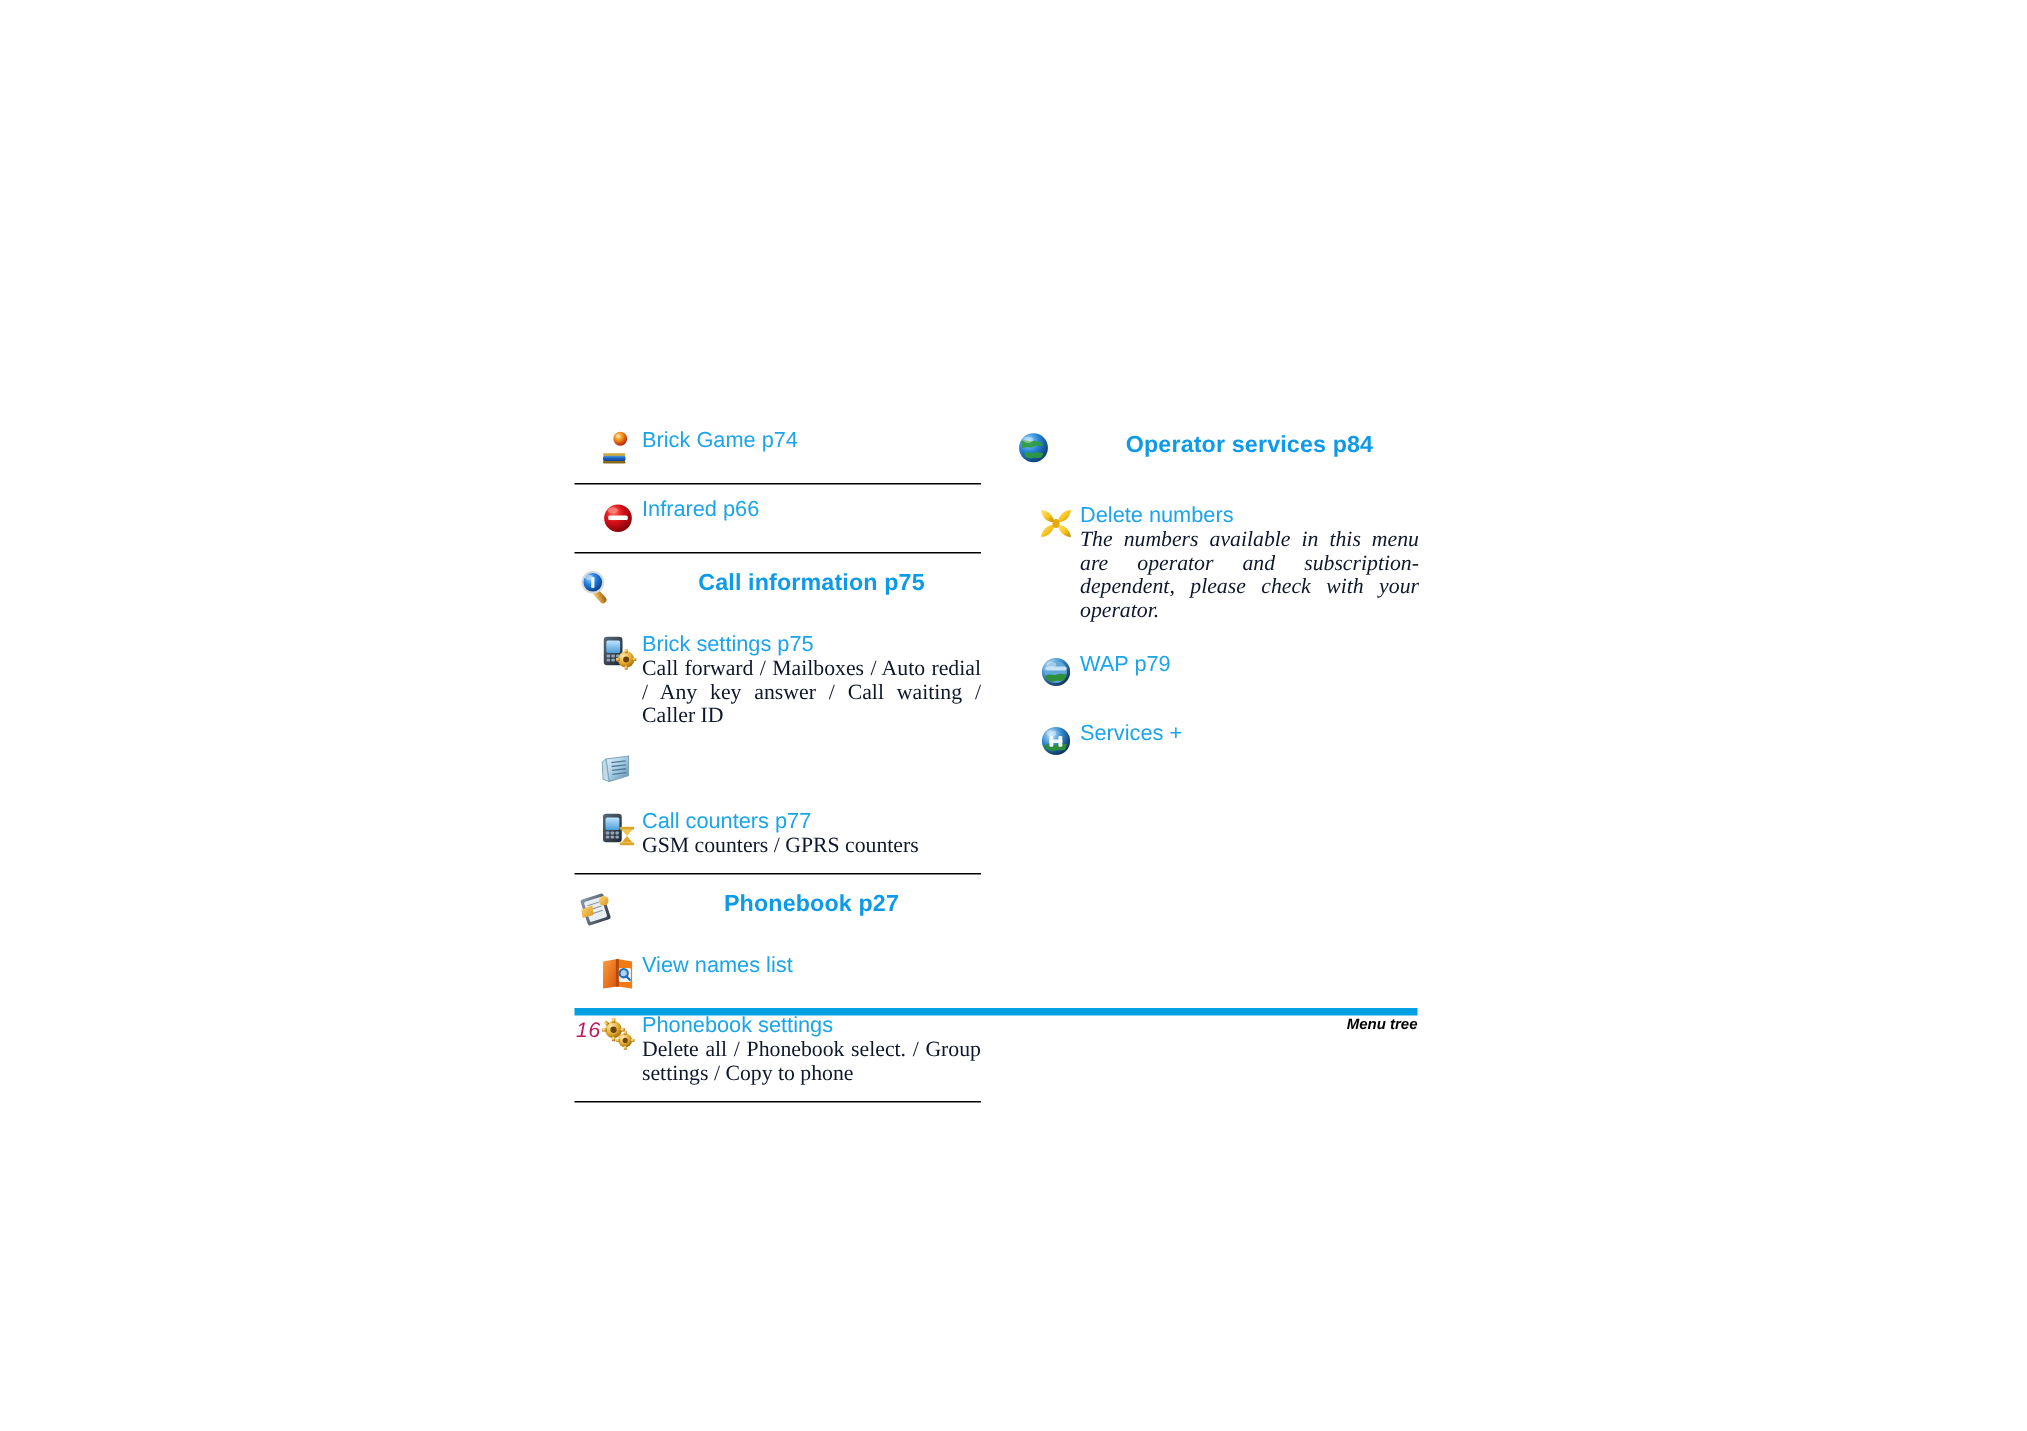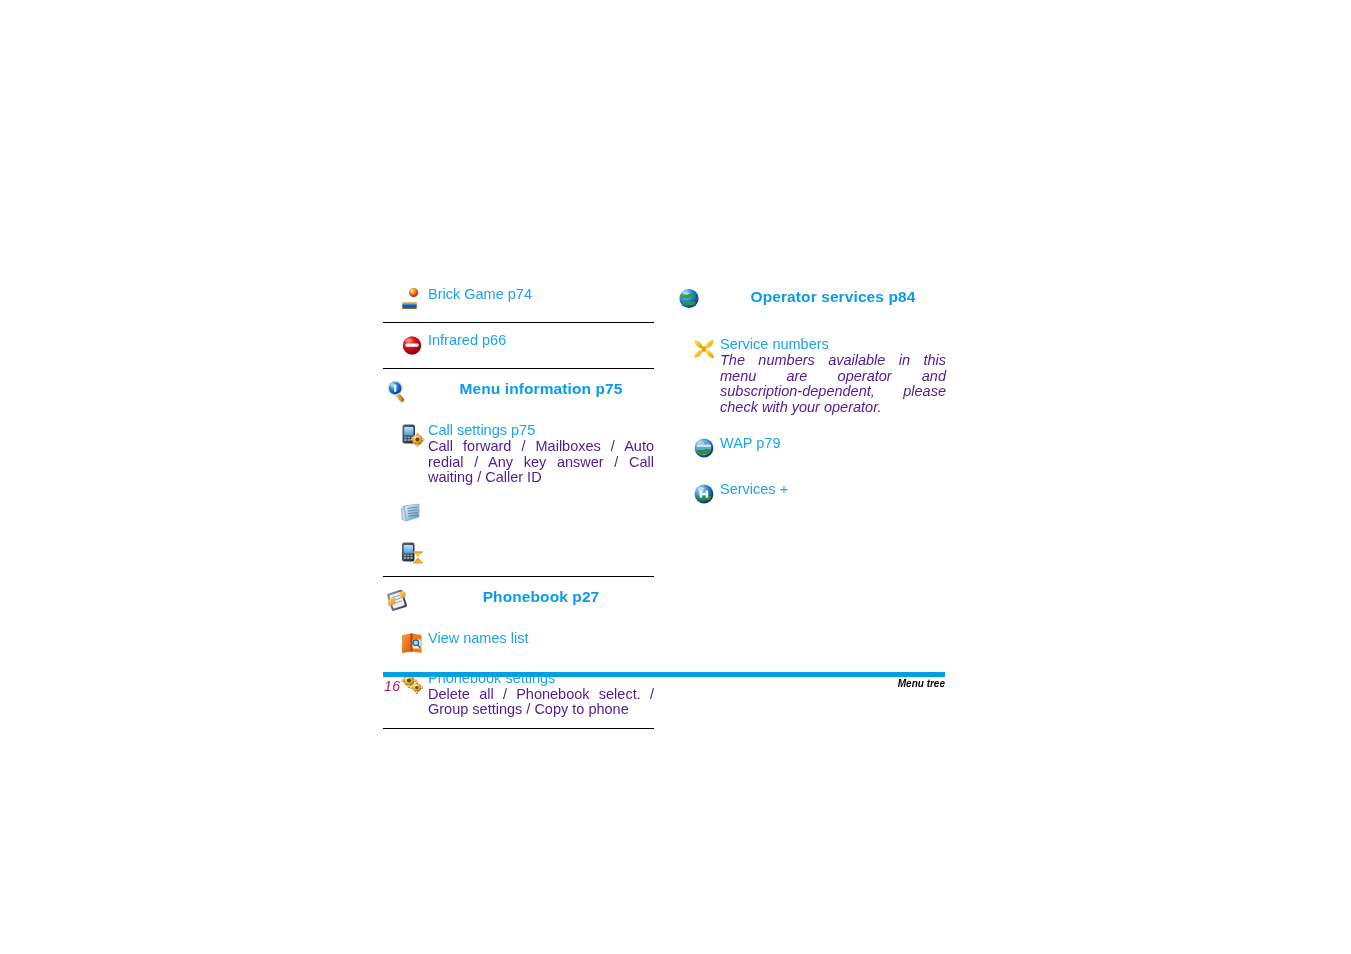--- a/index.html
+++ b/index.html
@@ -67,22 +67,22 @@
   .lvl2 .icon-slot { left: 16px; top: 3px; width: 26px; height: 26px; }
   .lvl2 .body { margin-left: 45px; }
   .lvl2 .title {
     color: #1ba4ea;
     font-weight: normal;
     font-size: 14.5px;
     line-height: 17px;
     display: block;
   }
   .desc {
-    font-family: Liberation Sans, sans-serif;
-    color: #4c1d95;
+    font-family: Liberation Serif, serif;
+    color: #0f172a;
     font-size: 14.5px;
     line-height: 15.5px;
     text-align: justify;
     margin-top: 0px;
     display: block;
   }
   .desc.italic { font-style: italic; }
 
   
   .rule {
@@ -204,21 +204,21 @@
             </linearGradient>
           </defs>
           <rect x="14.5" y="15" width="4.6" height="11" rx="2.2" transform="rotate(-42 16.8 20.5)" fill="url(#handg)"></rect>
           <circle cx="12.2" cy="11.2" r="7.6" fill="#d9d9d9"></circle>
           <circle cx="12.2" cy="11.2" r="6.2" fill="url(#lensg)"></circle>
           <rect x="11.1" y="7.6" width="2.2" height="7.4" rx="0.9" fill="#ffffff" opacity="0.9"></rect>
           <ellipse cx="9.4" cy="7.8" rx="2.6" ry="1.6" fill="#cfe8ff" opacity="0.55"></ellipse>
         </svg>
       </span>
       <div class="body">
-        <span class="title">Menu information p75</span>
+        <span class="title">Call information p75</span>
       </div>
     </div>
 
     <div class="gap-s"></div>
 
     <div class="entry lvl2">
       <span class="icon-slot">
         <svg class="ic" width="26" height="26" viewBox="0 0 26 26">
           <defs>
             <linearGradient id="phg" x1="0" y1="0" x2="1" y2="1">
@@ -247,21 +247,21 @@
           <circle cx="18.4" cy="17.6" r="2" fill="#6b4206"></circle>
           <g fill="url(#gearg)">
             <rect x="17.5" y="10.8" width="1.9" height="2.6"></rect>
             <rect x="17.5" y="21.8" width="1.9" height="2.6"></rect>
             <rect x="11.6" y="16.7" width="2.6" height="1.9"></rect>
             <rect x="22.6" y="16.7" width="2.6" height="1.9"></rect>
           </g>
         </svg>
       </span>
       <div class="body">
-        <span class="title">Call settings p75</span>
+        <span class="title">Brick settings p75</span>
         <span class="desc">Call forward / Mailboxes / Auto redial / Any key answer / Call waiting / Caller ID</span>
       </div>
     </div>
 
     <div class="gap-s"></div>
 
     <div class="entry lvl2">
       <span class="icon-slot">
         <svg class="ic" width="26" height="26" viewBox="0 0 26 26">
           <defs>
@@ -305,20 +305,24 @@
           <rect x="11.3" y="14.4" width="2.3" height="1.9" rx="0.5" fill="#93a4b4"></rect>
           <rect x="4.9" y="17.1" width="2.3" height="1.9" rx="0.5" fill="#93a4b4"></rect>
           <rect x="8.1" y="17.1" width="2.3" height="1.9" rx="0.5" fill="#93a4b4"></rect>
           <rect x="11.3" y="17.1" width="2.3" height="1.9" rx="0.5" fill="#93a4b4"></rect>
           <rect x="14.2" y="11.2" width="9.6" height="1.9" rx="0.6" fill="#d8a62c"></rect>
           <rect x="14.2" y="21.6" width="9.6" height="1.9" rx="0.6" fill="#d8a62c"></rect>
           <path d="M15.4 13.1 L22.6 13.1 L19 17.3 Z" fill="#f2c451"></path>
           <path d="M15.4 21.6 L22.6 21.6 L19 17.3 Z" fill="#e6a424"></path>
         </svg>
       </span>
+      <div class="body">
+        <span class="title">Call counters p77</span>
+        <span class="desc">GSM counters / GPRS counters</span>
+      </div>
     </div>
 
     <hr class="rule">
 
     <div class="entry lvl1">
       <span class="icon-slot">
         <svg class="ic" width="30" height="30" viewBox="0 0 30 30">
           <defs>
             <linearGradient id="pbg" x1="0" y1="0" x2="1" y2="1">
               <stop offset="0%" stop-color="#8e99a6"></stop>
@@ -449,21 +453,21 @@
             </linearGradient>
           </defs>
           <path d="M3 4 C8 4 11 8 12 12 C8 12.5 4 10 3 4 Z" fill="url(#bowg)"></path>
           <path d="M23 4 C18 4 15 8 14 12 C18 12.5 22 10 23 4 Z" fill="url(#bowg)"></path>
           <path d="M3 22 C8 22 11 18 12 14 C8 13.5 4 16 3 22 Z" fill="url(#bowg)"></path>
           <path d="M23 22 C18 22 15 18 14 14 C18 13.5 22 16 23 22 Z" fill="url(#bowg)"></path>
           <ellipse cx="13" cy="13" rx="2.4" ry="3" fill="#e8a90d"></ellipse>
         </svg>
       </span>
       <div class="body">
-        <span class="title">Service numbers</span>
+        <span class="title">Delete numbers</span>
         <span class="desc italic">The numbers available in this menu are operator and subscription-dependent, please check with your operator.</span>
       </div>
     </div>
 
     <div class="gap-m"></div>
 
     <div class="entry lvl2">
       <span class="icon-slot">
         <svg class="ic" width="26" height="26" viewBox="0 0 26 26">
           <defs>

